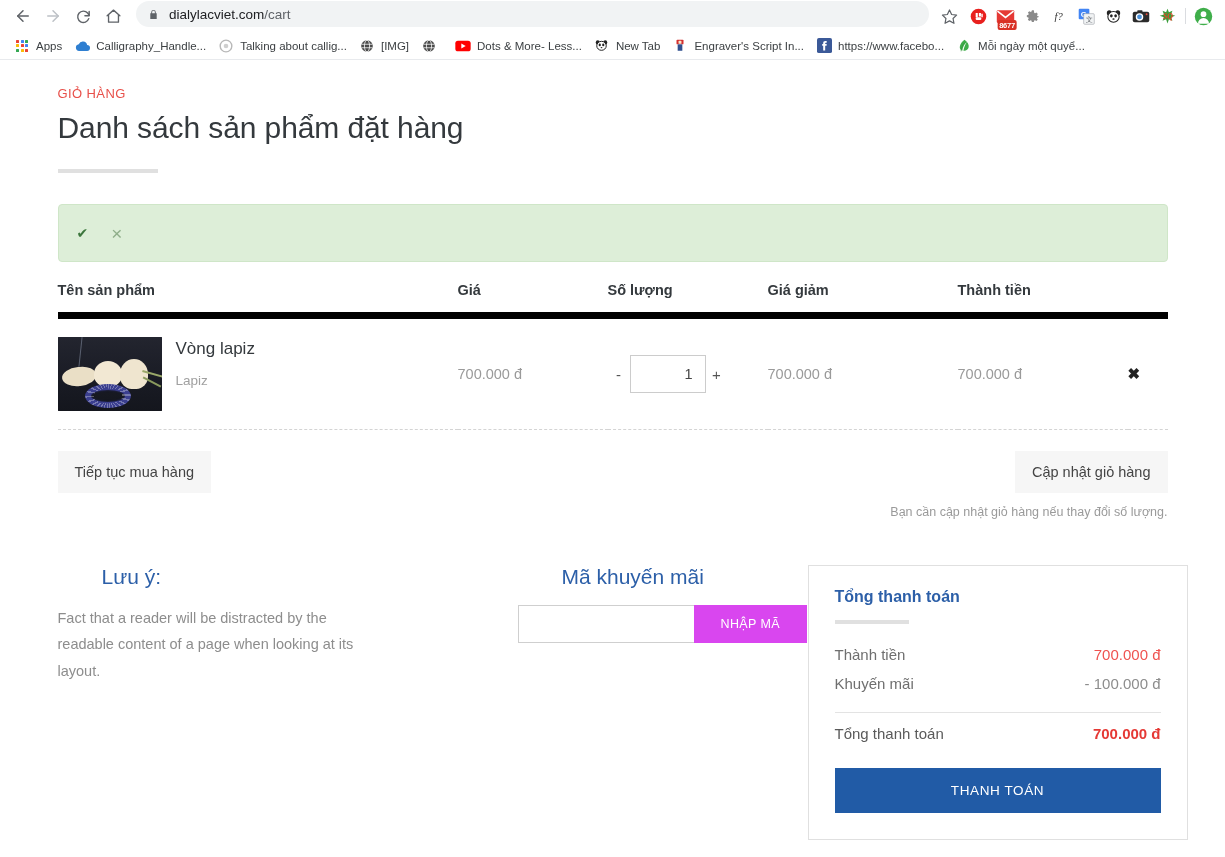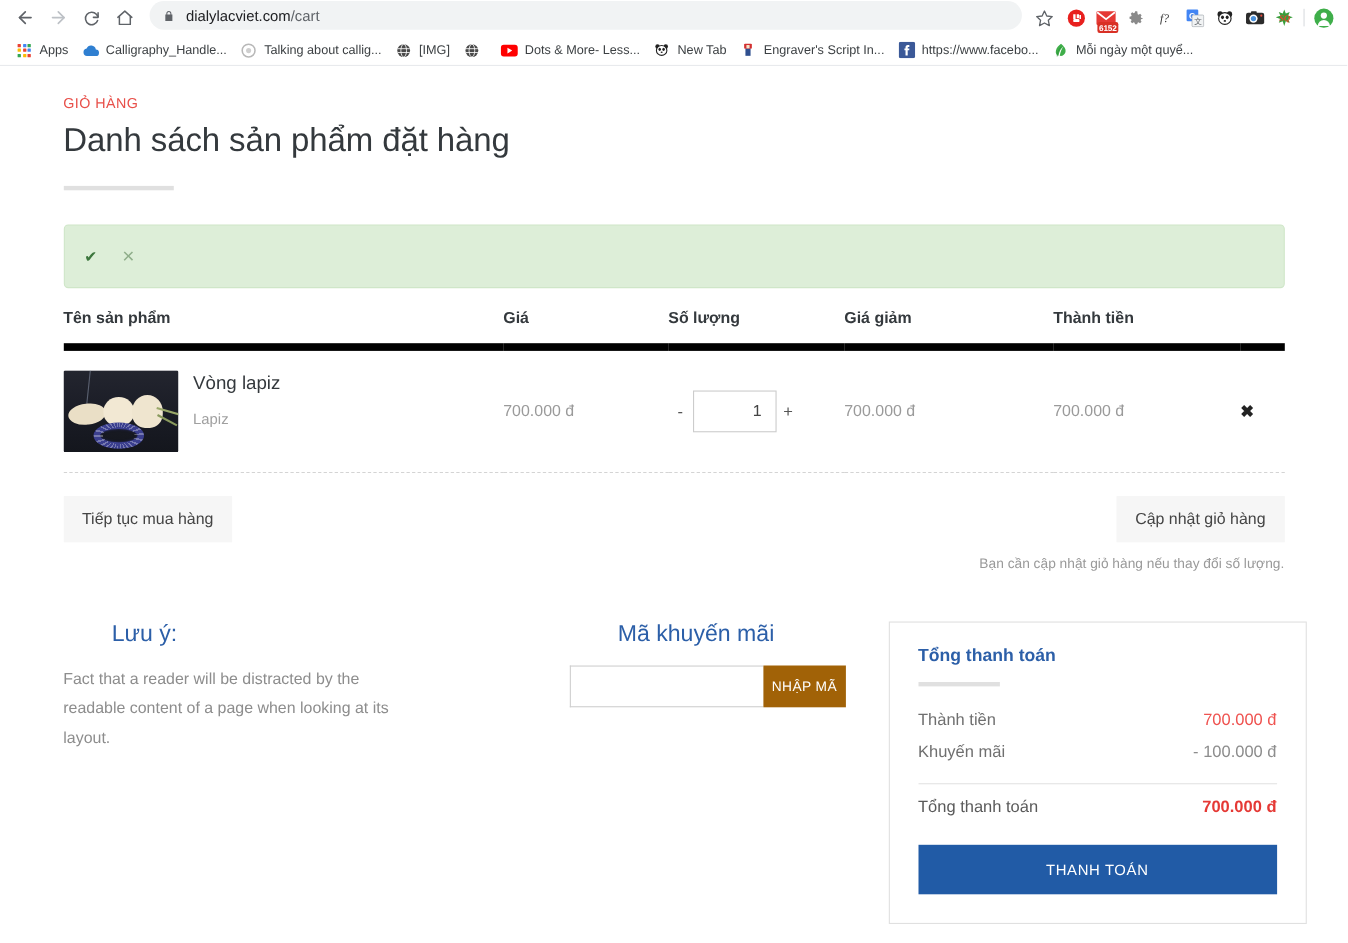--- a/index.html
+++ b/index.html
@@ -189,21 +189,21 @@
   }
   .note-body { font-size:14.5px; color:#8d8d8d; line-height:1.82; max-width:320px; }
 
   .promo-row { display:flex; height:38px; }
   .promo-input {
     width:176px; border:1px solid #cfcfcf; border-right:none; background:#fff;
     padding:0 10px; font-size:14px; font-family:"Liberation Sans", sans-serif;
     border-radius:0; outline:none;
   }
   .promo-btn {
-    background:#a16207; color:#fff; border:none; padding:0 8px;
+    background:#d946ef; color:#fff; border:none; padding:0 27px;
     font-size:12.5px; letter-spacing:0.4px; cursor:pointer;
     font-family:"Liberation Sans", sans-serif;
   }
 
   .summary {
     width:380px; border:1px solid #e0e0e0; background:#fff; padding:22px 26px 26px 26px;
   }
   .sum-title { color:#2c5fa8; font-size:16px; font-weight:bold; margin:0 0 14px 0; }
   .sum-rule { width:74px; height:4px; background:#e0e0e0; margin-bottom:16px; }
   .sum-row { display:flex; justify-content:space-between; align-items:baseline; padding:6px 0; font-size:15px; }
@@ -273,21 +273,21 @@
             <circle cx="12" cy="12" r="11" fill="#e8201e"></circle>
             <path d="M8 7h3v6h-3z M12.5 7h3v5h-3z M16 8h2v5h-2z" fill="#fff"></path>
             <rect x="8" y="13" width="8" height="4" rx="1.5" fill="#fff"></rect>
           </svg>
       </div>
       <div class="ext">
         <svg width="19" height="15" viewBox="0 0 24 18">
             <rect x="1" y="1" width="22" height="16" rx="1.5" fill="#e53935"></rect>
             <path d="M1.8 2.2 12 10.2 22.2 2.2" stroke="#fff" stroke-width="2" fill="none"></path>
           </svg>
-        <span class="ext-badge">6152</span>
+        <span class="ext-badge">8677</span>
       </div>
       <div class="ext">
         <svg width="17" height="17" viewBox="0 0 24 24" fill="#8a8a8a">
             <path d="M12 8.5a3.5 3.5 0 1 0 0 7 3.5 3.5 0 0 0 0-7zm9 3.5-2.1-.6-.5-1.2 1.1-1.9-1.9-1.9-1.9 1.1-1.2-.5L13.9 3h-2.7l-.6 2.1-1.2.5L7.5 4.5 5.6 6.4l1.1 1.9-.5 1.2L4 10.1v2.7l2.1.6.5 1.2-1.1 1.9 1.9 1.9 1.9-1.1 1.2.5.6 2.1h2.7l.6-2.1 1.2-.5 1.9 1.1 1.9-1.9-1.1-1.9.5-1.2L21 12.8z"></path>
           </svg>
       </div>
       <div class="ext">
         <svg width="17" height="17" viewBox="0 0 24 24">
             <text x="5" y="17" font-family="Liberation Serif, serif" font-size="15" font-style="italic" fill="#333">f?</text>
           </svg>

